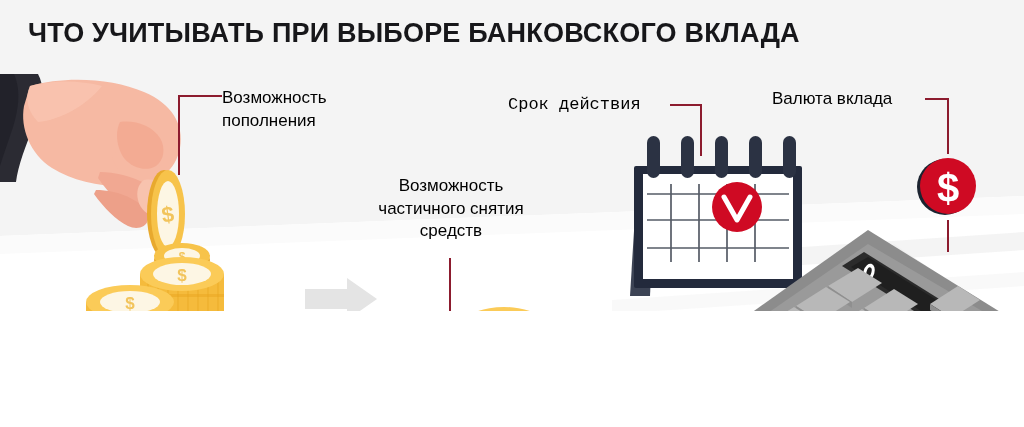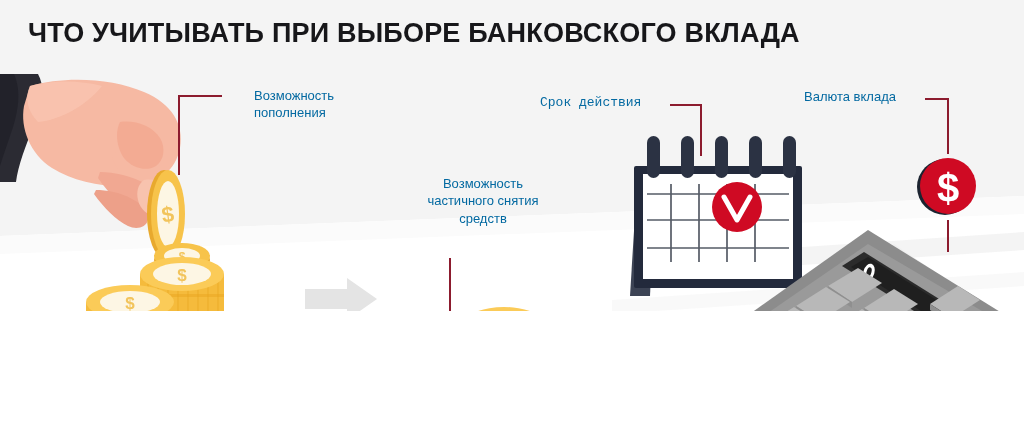--- a/index.html
+++ b/index.html
@@ -24,25 +24,24 @@
     position:absolute;left:28px;top:18px;
     font-size:27px;font-weight:bold;
     letter-spacing:.2px;
     color:#17171a;
     white-space:nowrap;
   }
 
   
   .label{
     position:absolute;
-    color:#0369a1;
-    font-size:13px;
+    color:#000000;
+    font-size:17px;
     line-height:1.33;
     white-space:pre-line;
-    margin-left:32px;
   }
   #label-replenish{left:222px;top:87px;text-align:left;}
   #label-partial{left:348px;top:175px;width:206px;text-align:center;}
   #label-term{left:508px;top:94px;text-align:left;font-family:Liberation Mono, monospace;}
   #label-currency{left:772px;top:88px;text-align:left;}
 
   
   .conn{position:absolute;}
   .conn i{position:absolute;background:#8c1b2e;display:block;}
   .conn .h{height:2px;}

